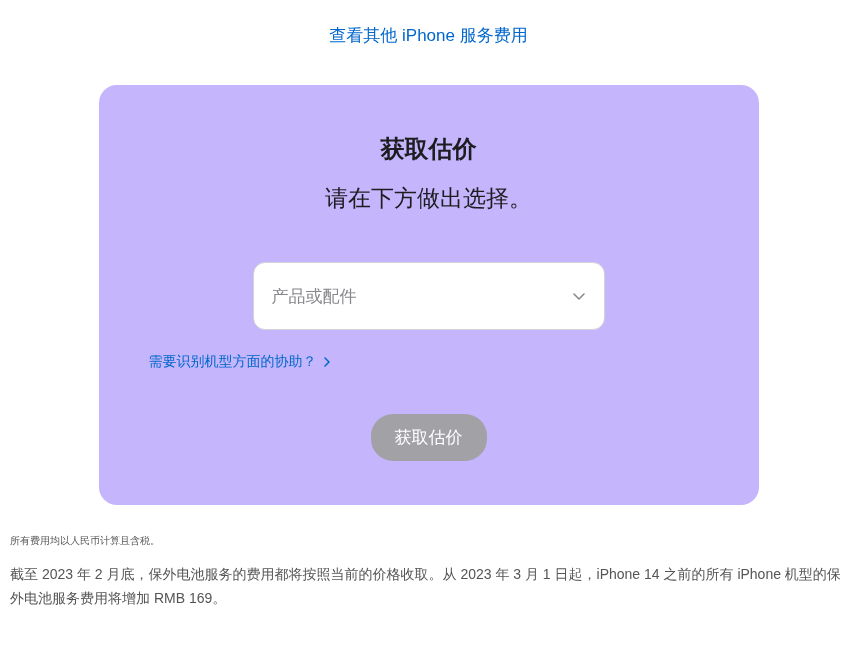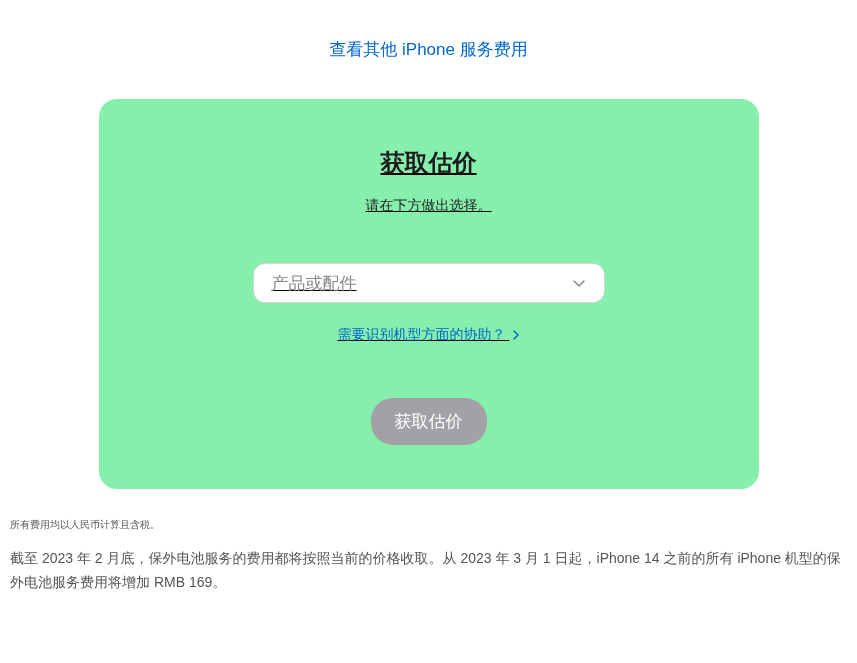--- a/index.html
+++ b/index.html
@@ -12,59 +12,58 @@
       background: #fff;
       width: 857px;
       height: 663px;
       overflow: hidden;
     }
     .container {
       padding: 0 10px;
     }
     .top-link {
       text-align: center;
-      padding-top: 38px;
+      padding-top: 24px;
       padding-bottom: 38px;
     }
     .top-link a {
       color: #0066cc;
       font-size: 17px;
       text-decoration: none;
       cursor: pointer;
     }
     .card {
-      background: #86efac;
+      background: #c4b5fd;
       border-radius: 18px;
       max-width: 660px;
       margin: 0 auto;
       padding: 48px 50px 44px;
-      text-decoration: underline;
     }
     .card-title {
       text-align: center;
       font-size: 24px;
       font-weight: 600;
       color: #1d1d1f;
       margin-bottom: 18px;
     }
     .card-subtitle {
       text-align: center;
-      font-size: 14px;
+      font-size: 23px;
       color: #1d1d1f;
       margin-bottom: 48px;
     }
     .select-wrapper {
       max-width: 352px;
       margin: 0 auto 22px;
     }
     .select-box {
       background: #fff;
       border: 1px solid #d2d2d7;
       border-radius: 12px;
-      height: 40px;
+      height: 68px;
       padding: 0 18px;
       display: flex;
       align-items: center;
       justify-content: space-between;
       cursor: pointer;
     }
     .select-placeholder {
       color: #86868b;
       font-size: 17px;
     }
@@ -73,23 +72,22 @@
       height: 14px;
       display: flex;
       align-items: center;
       justify-content: center;
     }
     .chevron svg {
       width: 12px;
       height: 7px;
     }
     .help-link {
-      text-align: center;
       margin-top: 20px;
-      margin-bottom: 54px;
+      margin-bottom: 43px;
     }
     .help-link a {
       color: #0066cc;
       font-size: 14px;
       text-decoration: none;
       cursor: pointer;
     }
     .help-link .chev-right {
       display: inline-block;
       margin-left: 4px;

